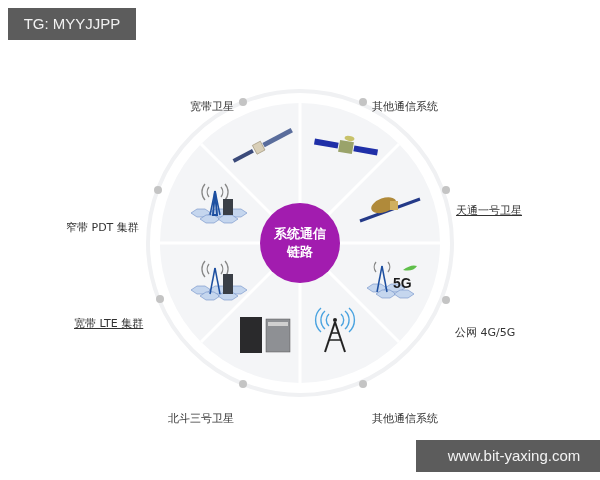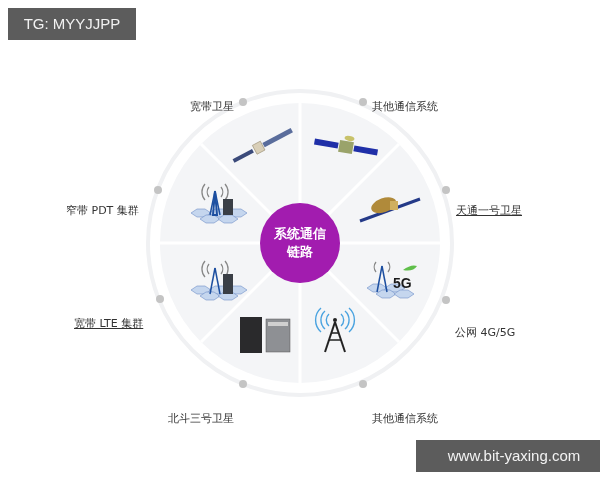--- a/index.html
+++ b/index.html
@@ -125,13 +125,13 @@
 <div class="dot" style="left:156px;top:295px;"></div>
 <div class="dot" style="left:154px;top:186px;"></div>
 
 <div class="lbl" style="left:190px;top:79px;">宽带卫星</div>
 <div class="lbl" style="left:372px;top:79px;">其他通信系统</div>
 <div class="lbl" style="left:456px;top:183px;text-decoration:underline;">天通一号卫星</div>
 <div class="lbl" style="left:455px;top:305px;">公网 4G/5G</div>
 <div class="lbl" style="left:372px;top:391px;">其他通信系统</div>
 <div class="lbl" style="left:168px;top:391px;">北斗三号卫星</div>
 <div class="lbl" style="left:74px;top:296px;text-decoration:underline;">宽带 LTE 集群</div>
-<div class="lbl" style="left:66px;top:183px;">窄带 PDT 集群</div>
+<div class="lbl" style="left:66px;top:200px;">窄带 PDT 集群</div>
 
 </body></html>

